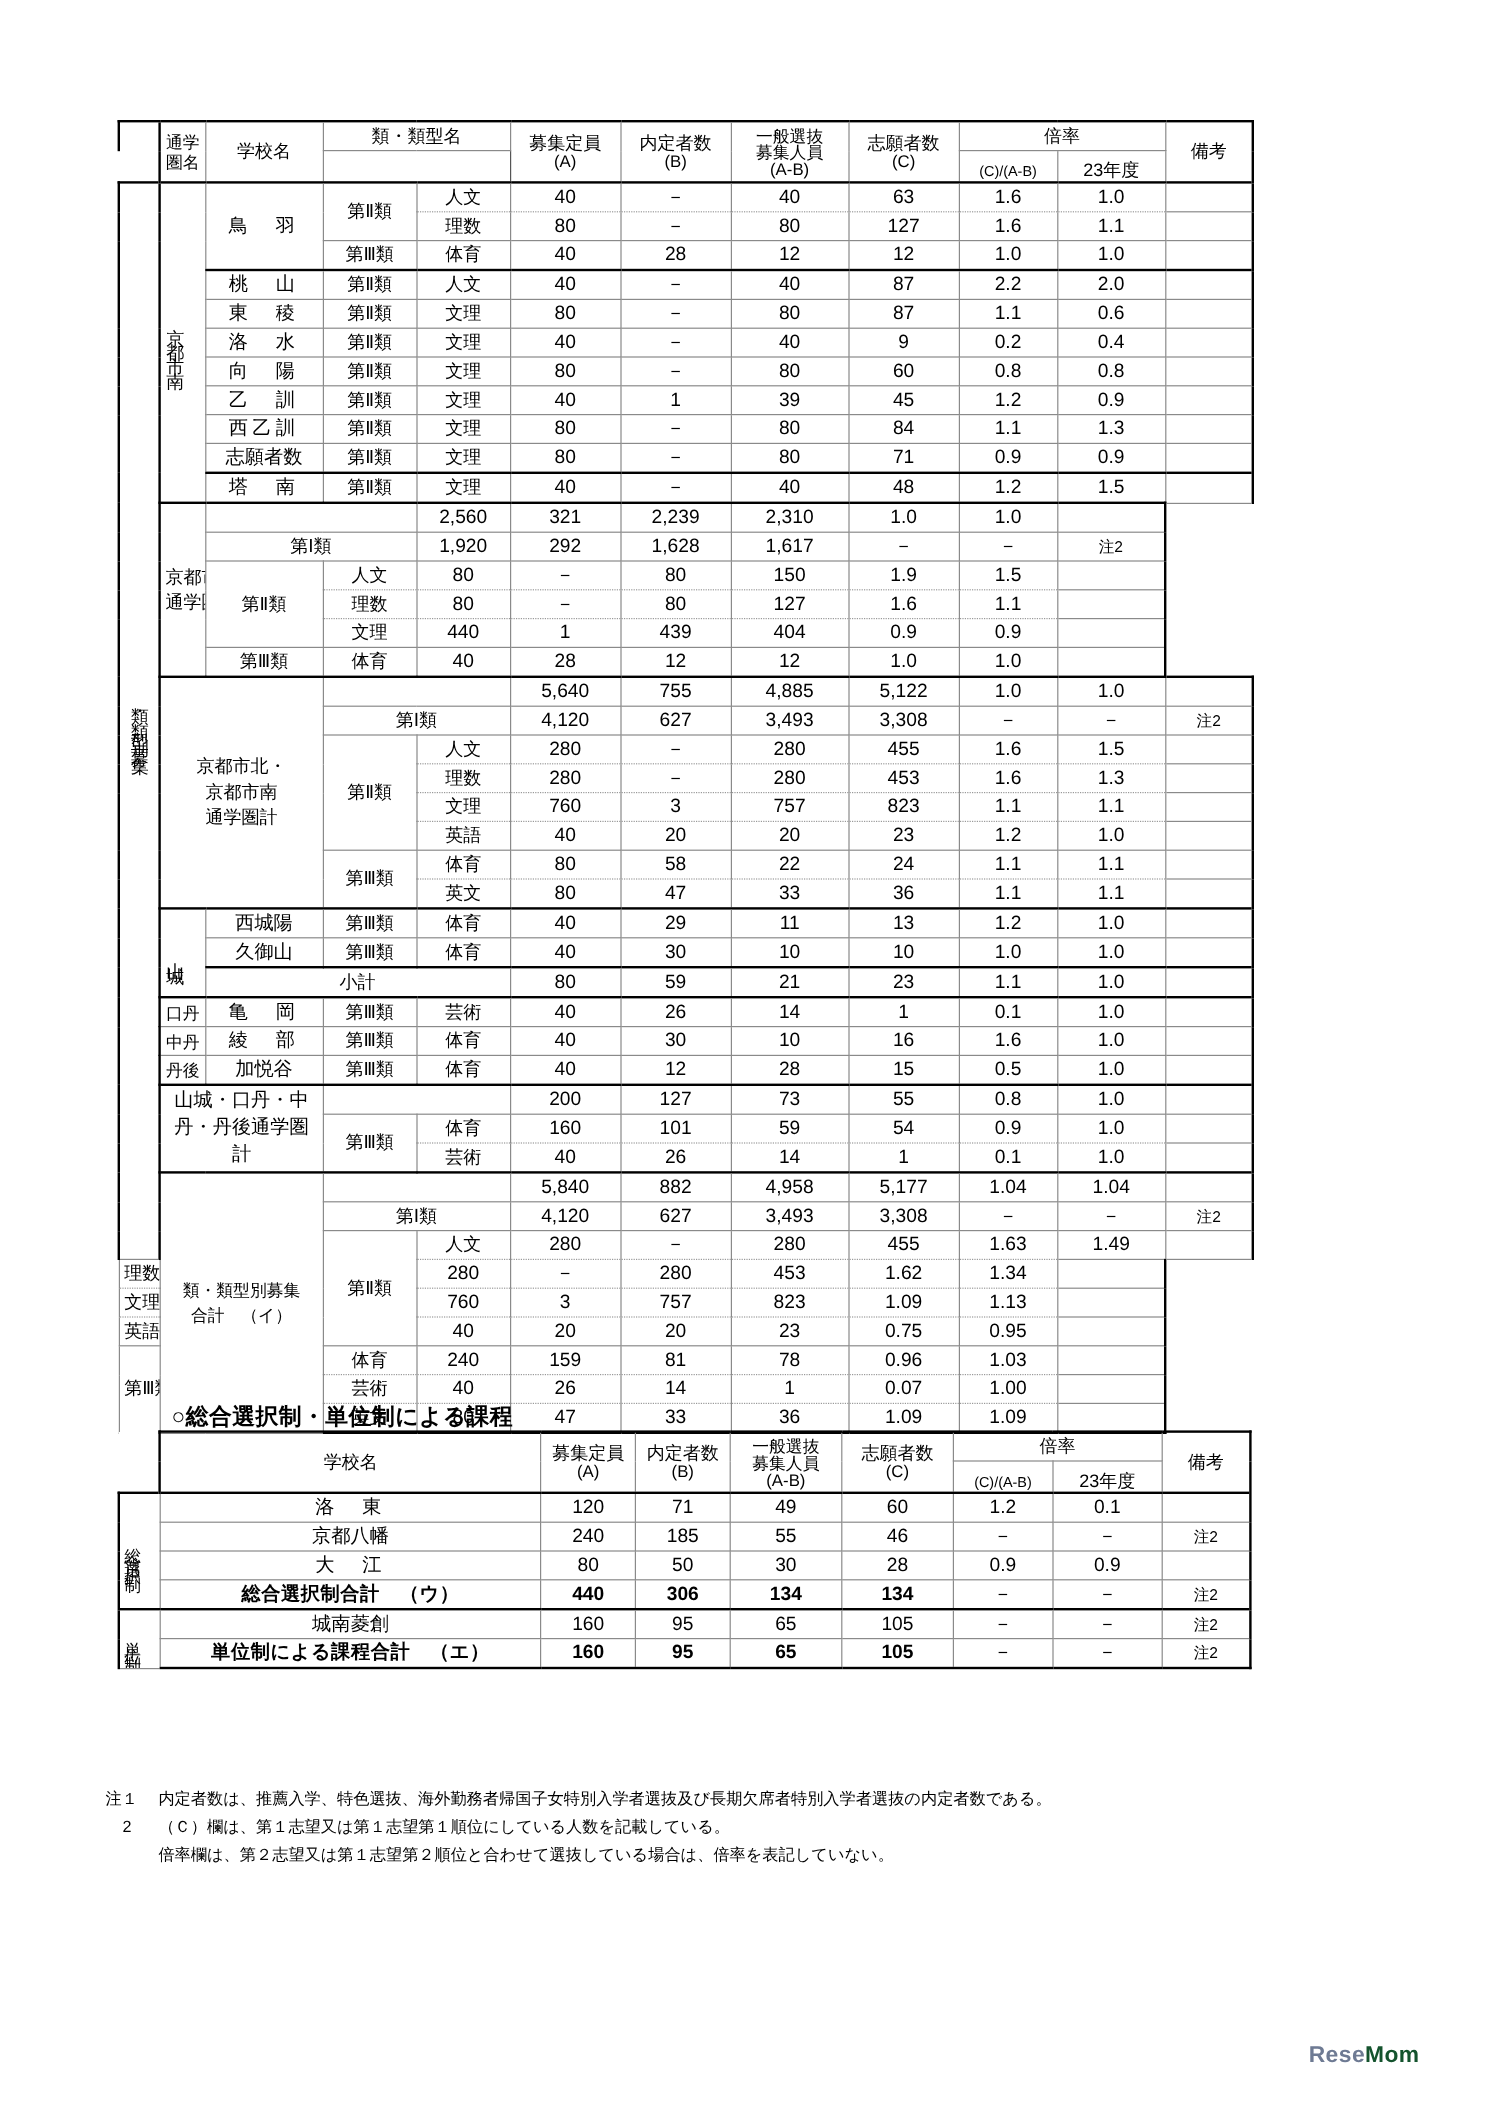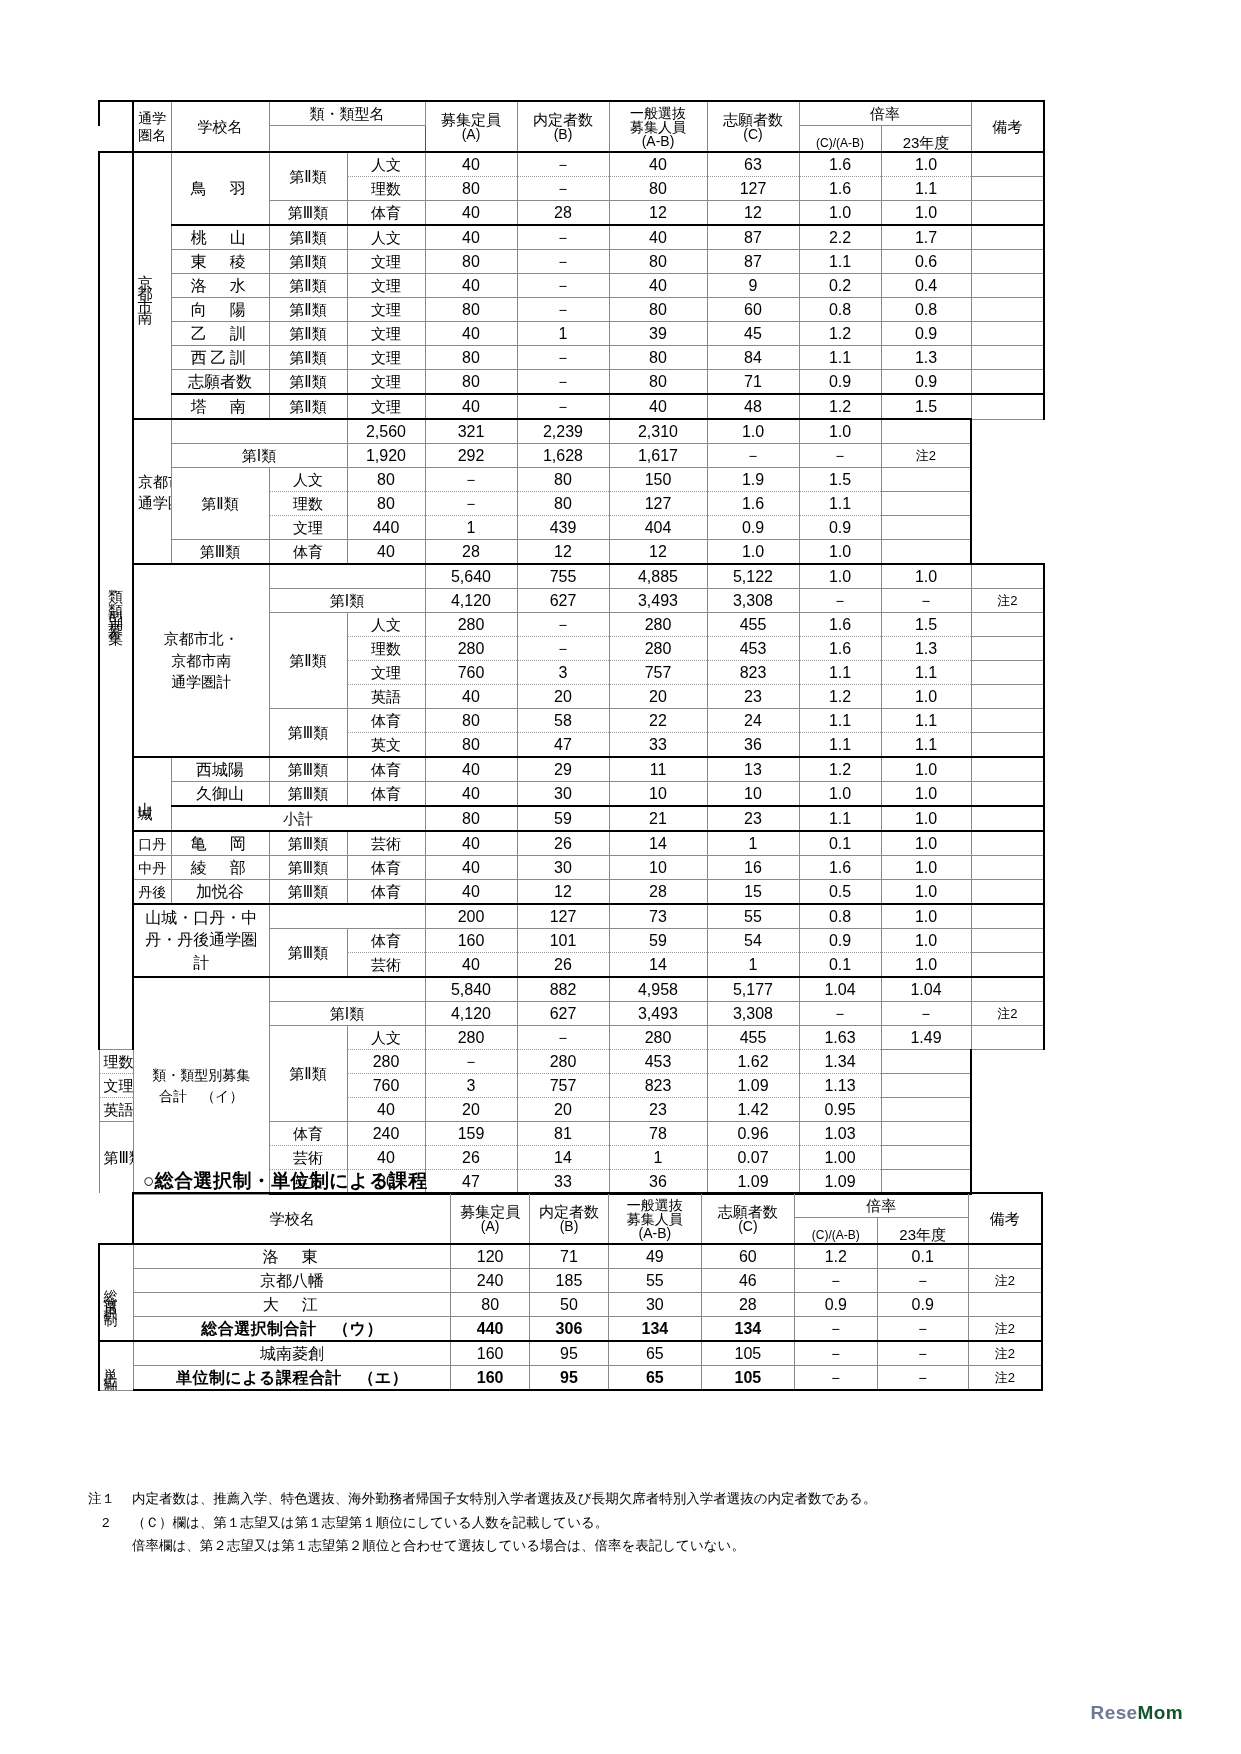--- a/index.html
+++ b/index.html
@@ -213,21 +213,21 @@
 
       <tr>
         <td class="bt-thick sname">桃　山</td>
         <td class="bt-thick">第Ⅱ類</td>
         <td class="bt-thick">人文</td>
         <td class="bt-thick bl-med num">40</td>
         <td class="bt-thick dash">－</td>
         <td class="bt-thick num">40</td>
         <td class="bt-thick num">87</td>
         <td class="bt-thick bl-med num">2.2</td>
-        <td class="bt-thick bl-dot num">1.7</td>
+        <td class="bt-thick bl-dot num">2.0</td>
         <td class="bt-thick br-thick note-col"></td>
       </tr>
       <tr>
         <td class="bt-med sname">東　稜</td>
         <td class="bt-med">第Ⅱ類</td>
         <td class="bt-med">文理</td>
         <td class="bt-med bl-med num">80</td>
         <td class="bt-med dash">－</td>
         <td class="bt-med num">80</td>
         <td class="bt-med num">87</td>
@@ -626,21 +626,21 @@
         <td class="bl-med bt-dot bb-dot num">1.09</td>
         <td class="bl-dot bt-dot bb-dot num">1.13</td>
         <td class="br-thick note-col"></td>
       </tr>
       <tr>
         <td class="bt-dot">英語</td>
         <td class="bl-med bt-dot num">40</td>
         <td class="bt-dot num">20</td>
         <td class="bt-dot num">20</td>
         <td class="bt-dot num">23</td>
-        <td class="bl-med bt-dot num">1.42</td>
+        <td class="bl-med bt-dot num">0.75</td>
         <td class="bl-dot bt-dot num">0.95</td>
         <td class="br-thick note-col"></td>
       </tr>
       <tr>
         <td class="bt-med" rowspan="3">第Ⅲ類</td>
         <td class="bt-med bb-dot">体育</td>
         <td class="bt-med bl-med bb-dot num">240</td>
         <td class="bt-med bb-dot num">159</td>
         <td class="bt-med bb-dot num">81</td>
         <td class="bt-med bb-dot num">78</td>

